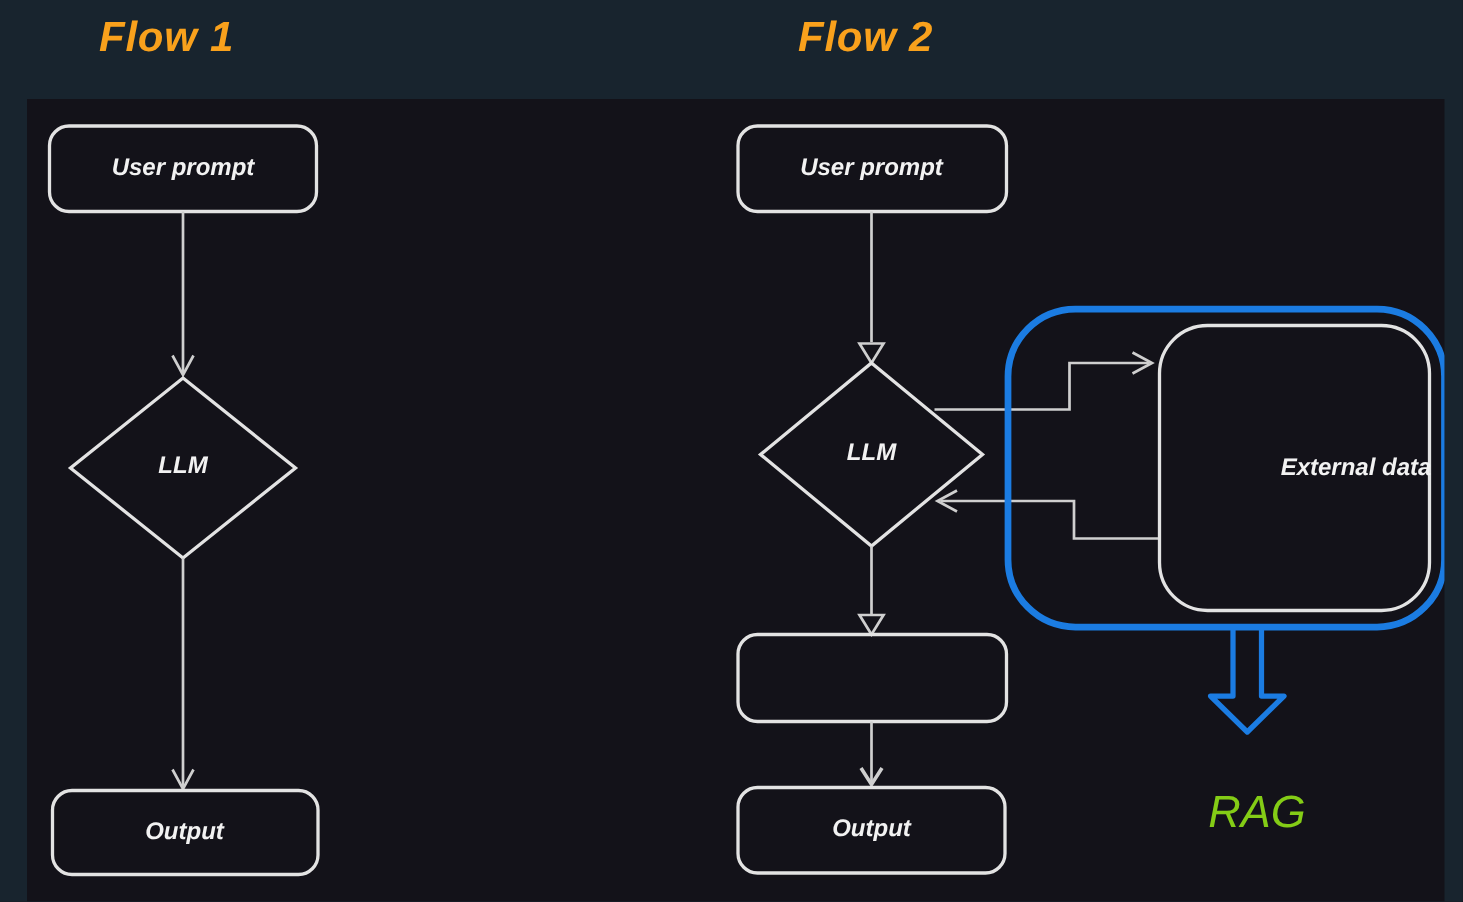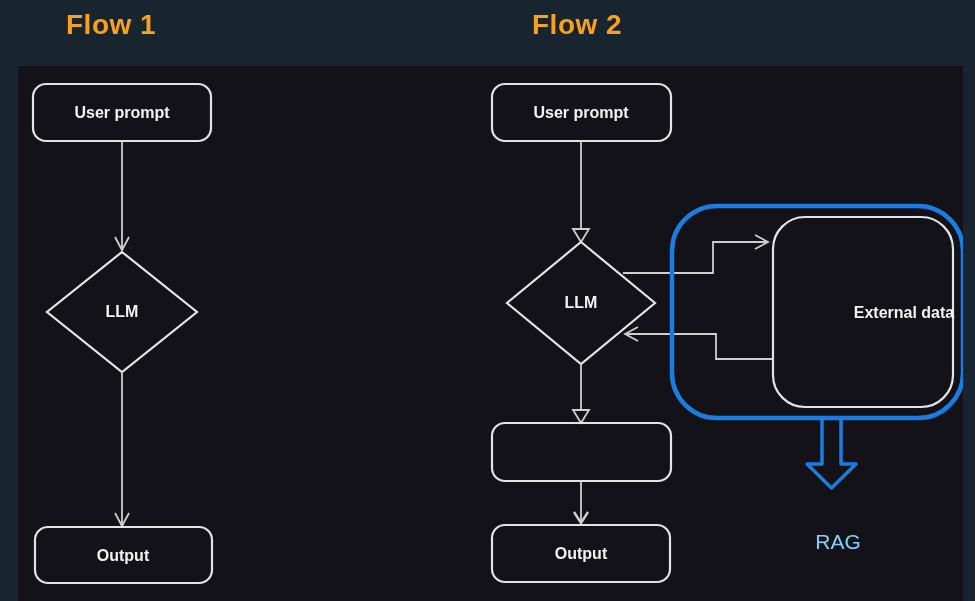--- a/index.html
+++ b/index.html
@@ -9,20 +9,21 @@
     height: 601px;
     background: #1b2731;
     overflow: hidden;
     font-family: "Liberation Sans", sans-serif;
   }
   .stage {
     position: relative;
     width: 975px;
     height: 601px;
     background: #18242e;
+    font-style: italic;
   }
   .flow-title {
     position: absolute;
     top: 9px;
     font-size: 28px;
     font-weight: bold;
     color: #f9a11c;
     letter-spacing: 0.5px;
     white-space: nowrap;
   }
@@ -43,22 +44,22 @@
     color: #f2f2f2;
     font-size: 16px;
     font-weight: bold;
     text-align: center;
     white-space: nowrap;
     line-height: 21px;
   }
   .rag-label {
     position: absolute;
     transform: translate(-50%, -50%);
-    color: #7dd3fc;
-    font-size: 21px;
+    color: #84cc16;
+    font-size: 30px;
     font-weight: normal;
     text-align: center;
     line-height: 34px;
     white-space: nowrap;
   }
 </style>
 </head>
 <body>
 
 <div class="stage">

